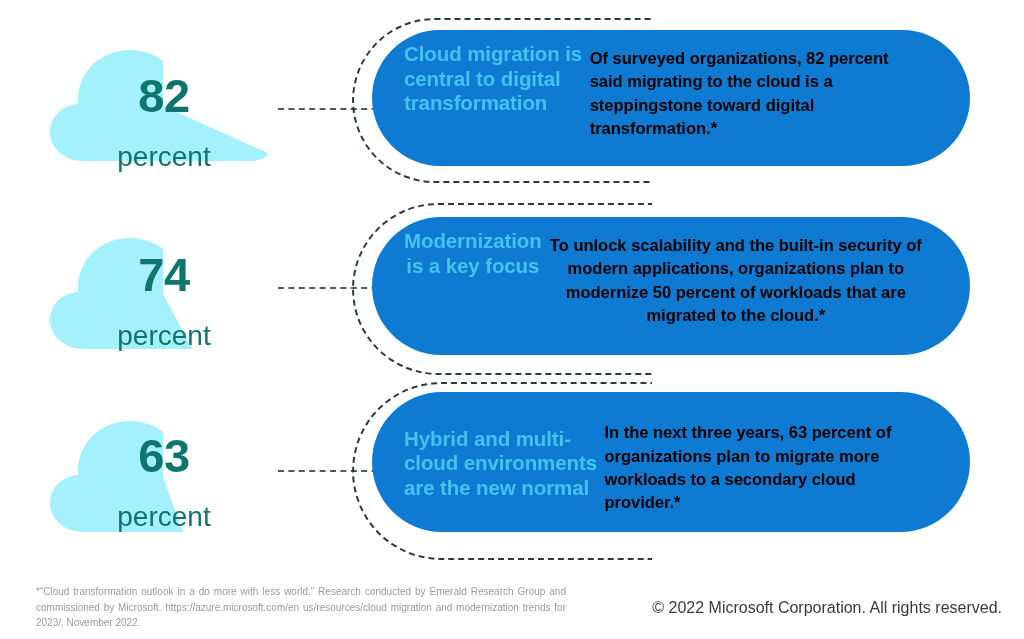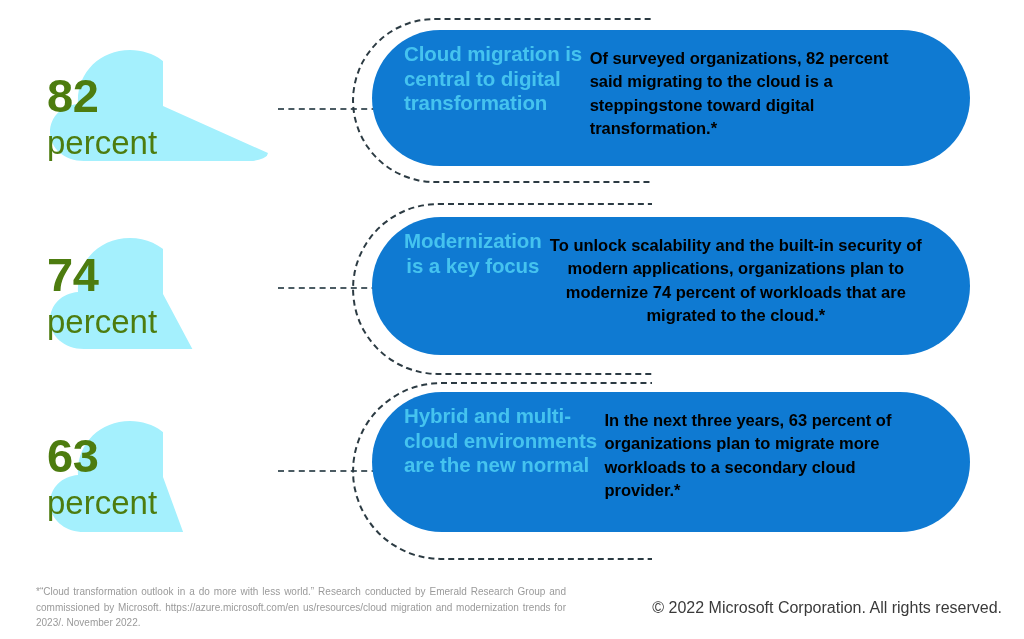--- a/index.html
+++ b/index.html
@@ -41,43 +41,43 @@
     height: 100%;
   }
   .cloud-svg {
     position: absolute;
     left: 0;
     top: 0;
     display: block;
   }
   .cloud-text {
     position: absolute;
-    left: 17px;
+    left: 0;
     width: 262px;
-    text-align: left;
-    color: #4d7c0f;
+    text-align: center;
+    color: #0f766e;
     line-height: 1;
     pointer-events: none;
   }
   .row-0 .cloud-text { top: 54px; }
   .row-1 .cloud-text { top: 48px; }
   .row-2 .cloud-text { top: 50px; }
 
   .stat-number {
     display: block;
     font-size: 47px;
     font-weight: bold;
     letter-spacing: -0.5px;
     margin-left: -6px;
   }
   .stat-label {
     display: block;
-    font-size: 33px;
+    font-size: 28px;
     font-weight: normal;
-    margin-top: 7px;
+    margin-top: 24px;
     margin-left: -6px;
   }
 
   
   .connector {
     position: absolute;
     left: 278px;
     width: 110px;
     height: 2px;
   }
@@ -121,21 +121,21 @@
     background: #0f7ad2;
     border-radius: 999px;
     box-sizing: border-box;
     padding: 12px 40px 0 32px;
     display: flex;
     flex-direction: row;
     justify-content: center;
   }
   .row-0 .info-panel { left: 372px; width: 598px; top: 12px; height: 136px; }
   .row-1 .info-panel { left: 372px; width: 598px; top: 14px; height: 138px; text-align: center; }
-  .row-2 .info-panel { left: 372px; width: 598px; top: 10px; height: 140px; }
+  .row-2 .info-panel { left: 372px; width: 598px; top: 10px; height: 140px; align-items: center; }
 
   .panel-title {
     color: #45c3ef;
     font-size: 20.5px;
     font-weight: bold;
     line-height: 1.2;
     margin: 0 0 9px 0;
     letter-spacing: -0.1px;
   }
   .panel-body {
@@ -257,21 +257,21 @@
     <div class="connector">
       <div class="connector-line"></div>
     </div>
 
     <div class="pill-outline">
       <div class="pill-outline-inner"></div>
     </div>
 
     <div class="info-panel">
       <h2 class="panel-title">Modernization is a key focus</h2>
-      <p class="panel-body">To unlock scalability and the built-in security of modern applications, organizations plan to modernize 74 percent of workloads that are migrated to the cloud.*</p>
+      <p class="panel-body">To unlock scalability and the built-in security of modern applications, organizations plan to modernize 50 percent of workloads that are migrated to the cloud.*</p>
     </div>
   </div>
 
   <div class="row row-2">
 
     <div class="cloud-stat">
       <svg class="cloud-svg" width="262" height="178" viewBox="0 0 262 178">
         <defs>
           <clipPath id="cloudClip2">
             <path d="M 48 150

